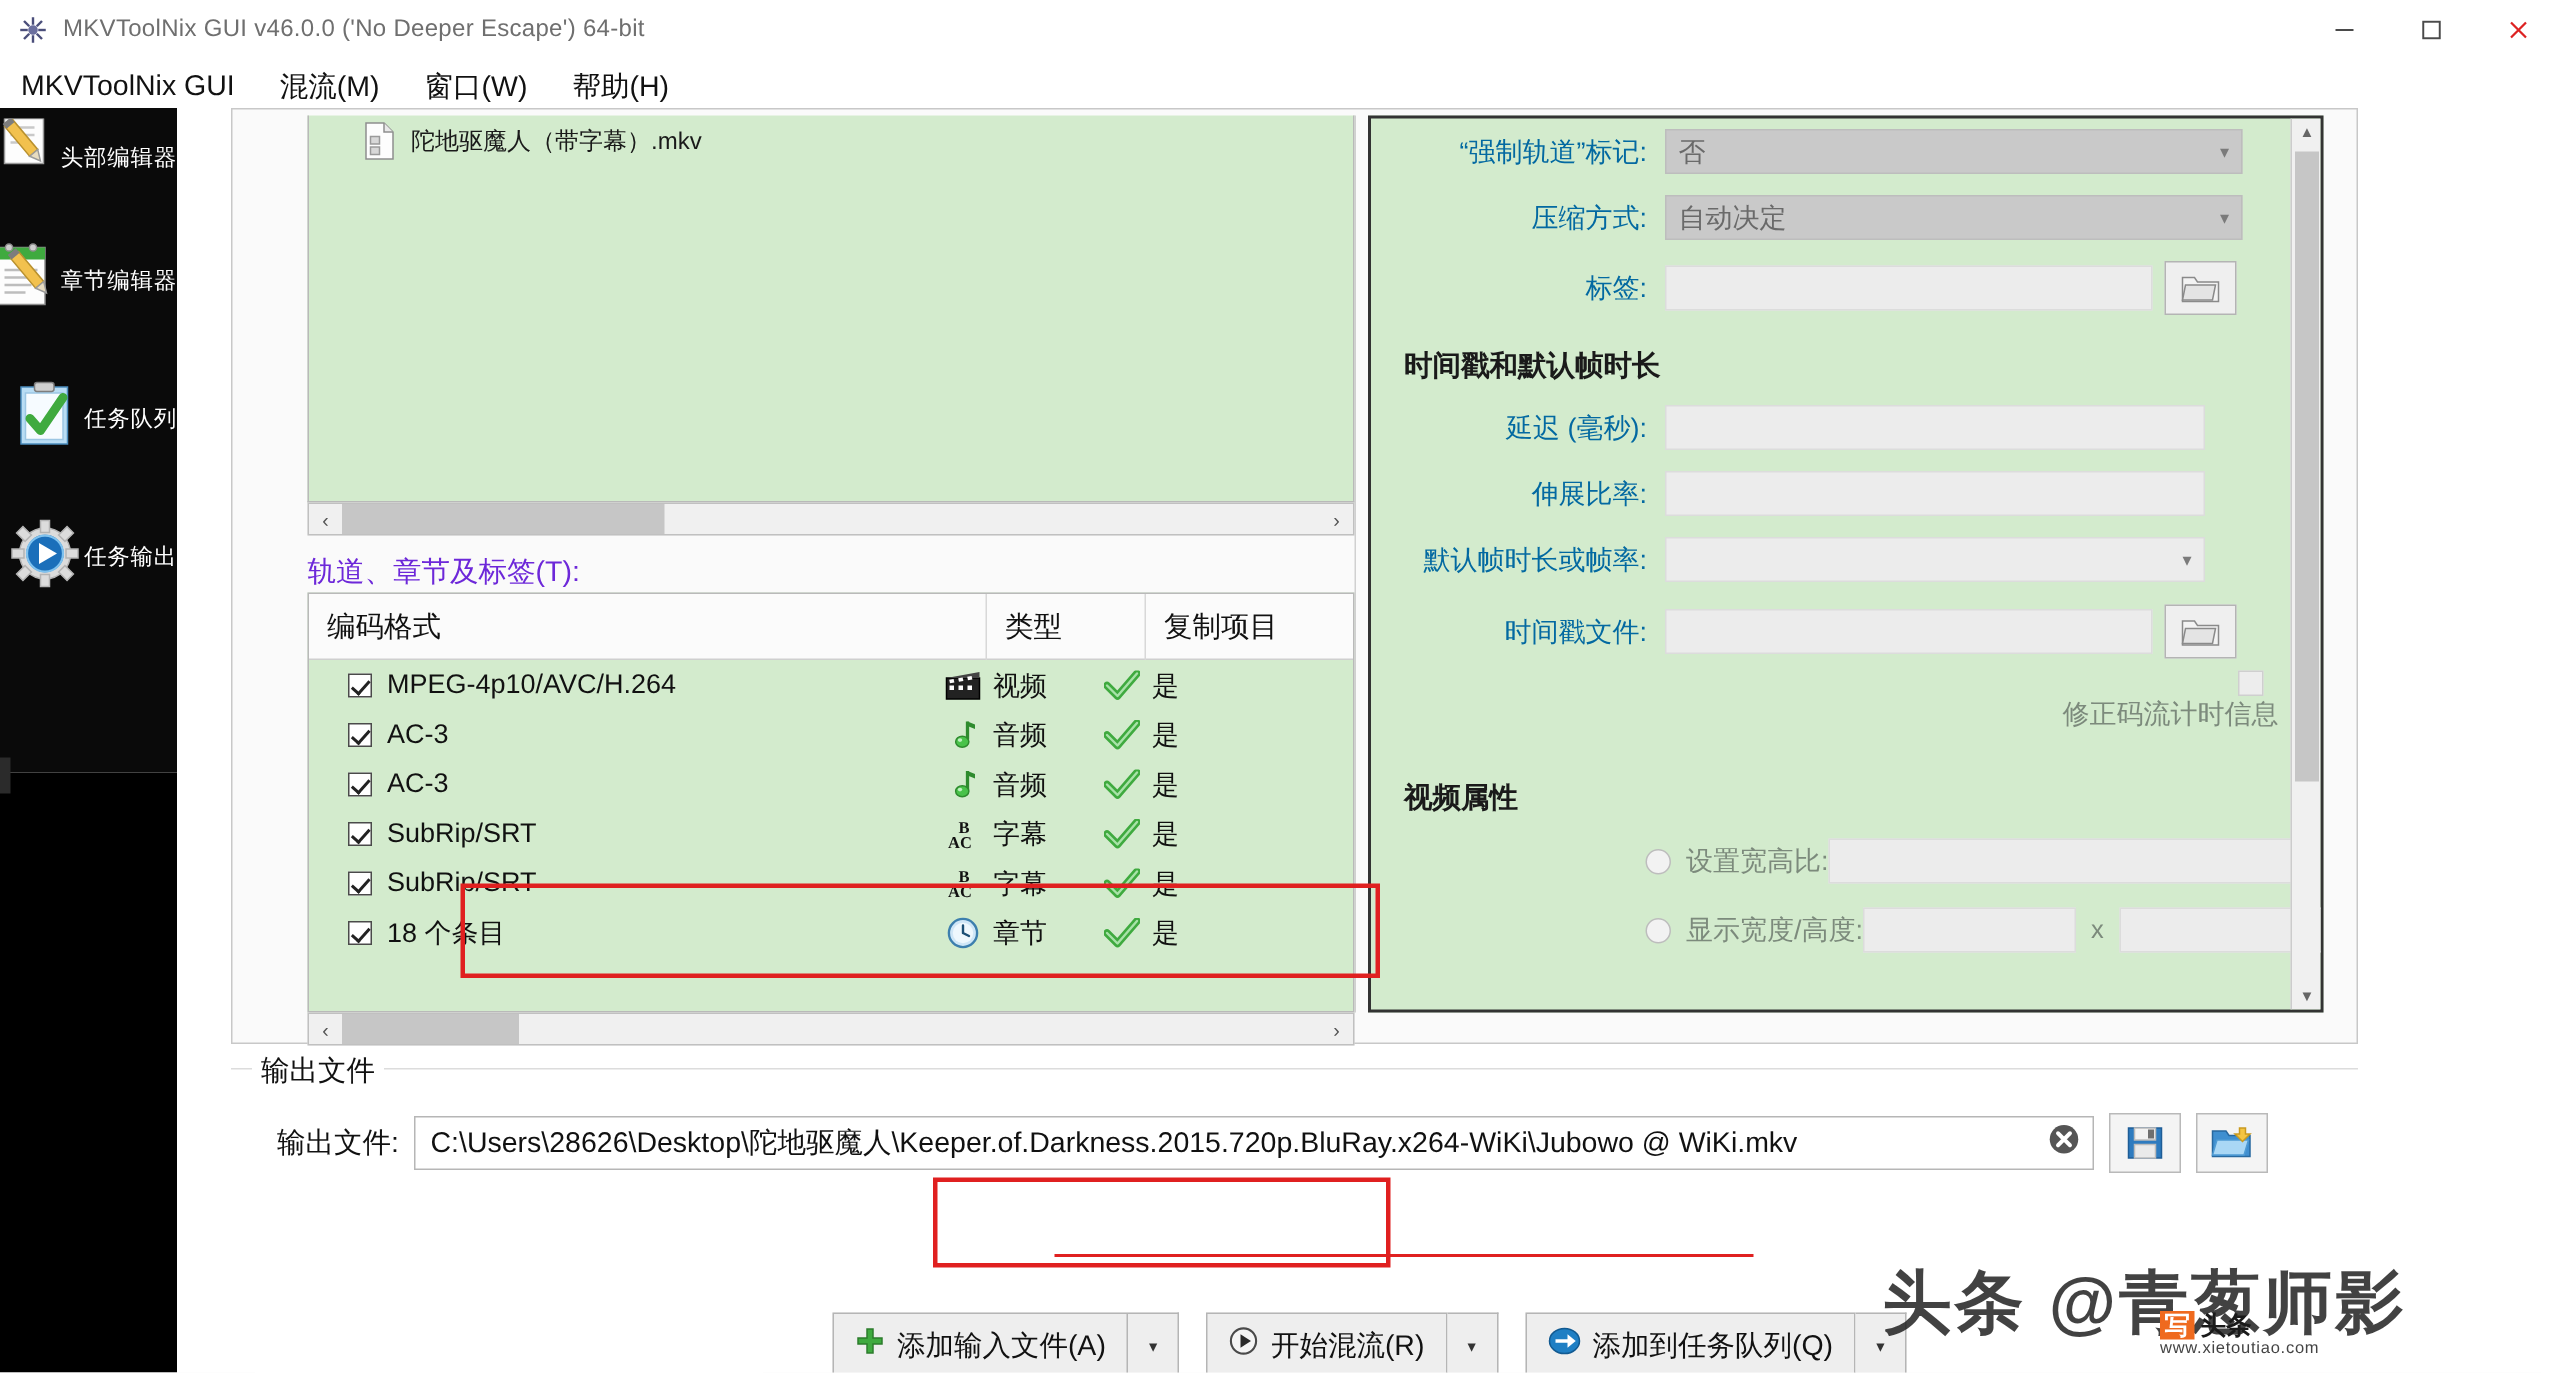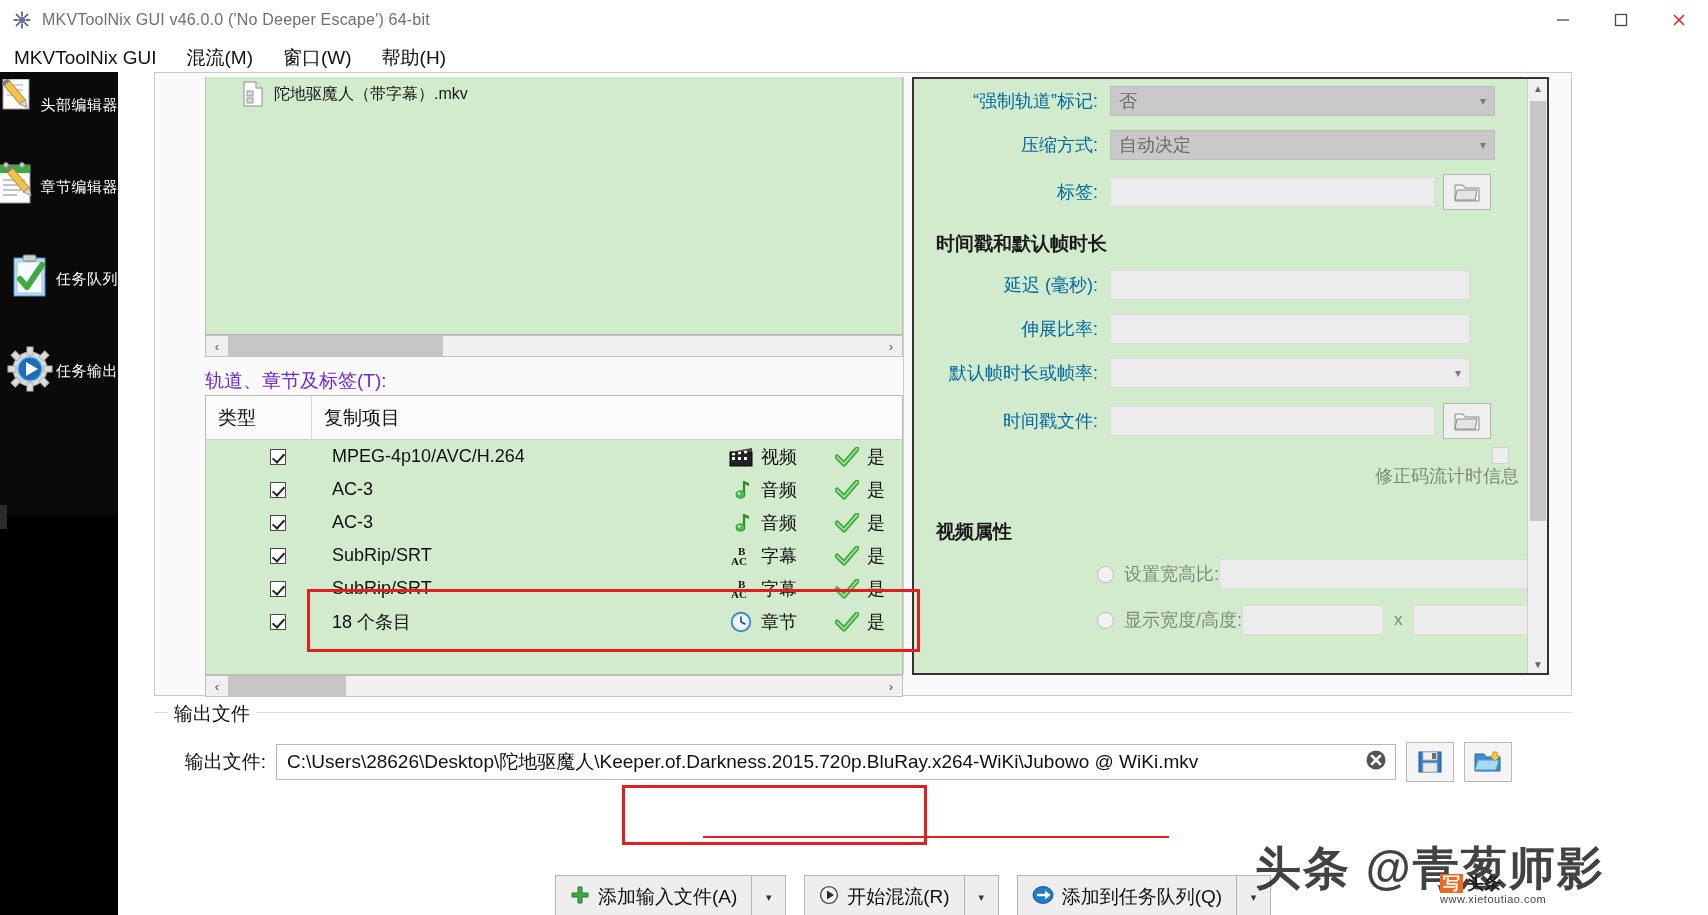--- a/index.html
+++ b/index.html
@@ -103,21 +103,21 @@
   .th{
     font-size:19px; color:#111; padding-left:12px; height:44px;
     display:flex; align-items:center; border-right:1px solid #d8d8d8; flex:0 0 auto;
     white-space:nowrap;
   }
   .th.c0{ width:452px; }
   .th.c1{ width:106px; }
   .th.c2{ width:140px; border-right:none;}
   .tr{ display:flex; height:33px; align-items:center; background:#d3ebcd;}
   .td{ display:flex; align-items:center; height:33px; flex:0 0 auto; }
-  .td.c0{ width:523px; padding-left:64px;gap:36px; }
+  .td.c0{ width:424px; padding-left:26px; }
   .td.c1{ width:106px; }
   .td.c2{ width:140px; }
   .cb{
     width:16px; height:16px; border:1px solid #4a4a4a; background:#ffffff;
     margin-right:10px; position:relative; flex:0 0 auto;
   }
   .cb:after{
     content:""; position:absolute; left:4px; top:1px; width:5px; height:10px;
     border:solid #222; border-width:0 2px 2px 0; transform:rotate(42deg);
   }
@@ -407,20 +407,21 @@
       </span>
       <span class="hs-arrow">›</span>
     </div>
 
     <div class="tracks-label">
       <span>轨道、章节及标签(T):</span>
     </div>
 
     <div class="tracks-box">
       <div class="th-row">
+        <span class="th c0">编码格式</span>
         <span class="th c1">类型</span>
         <span class="th c2">复制项目</span>
       </div>
 
       <div id="tracks-body">
           <div class="tr">
             <span class="td c0">
               <span class="cb"></span>
               <span class="td-text">MPEG-4p10/AVC/H.264</span>
             </span>

